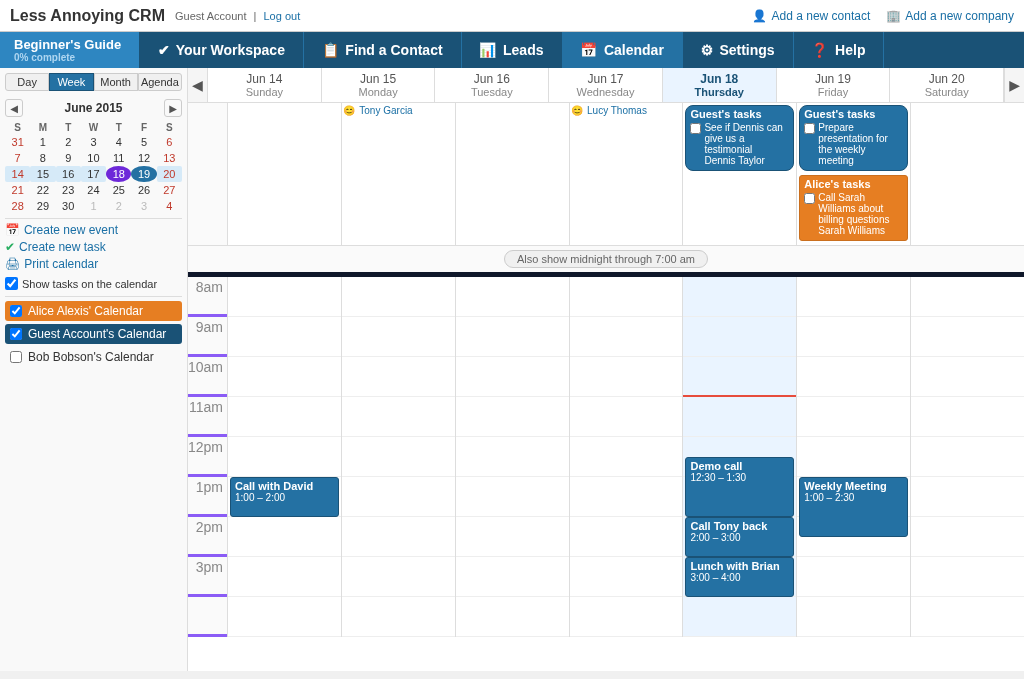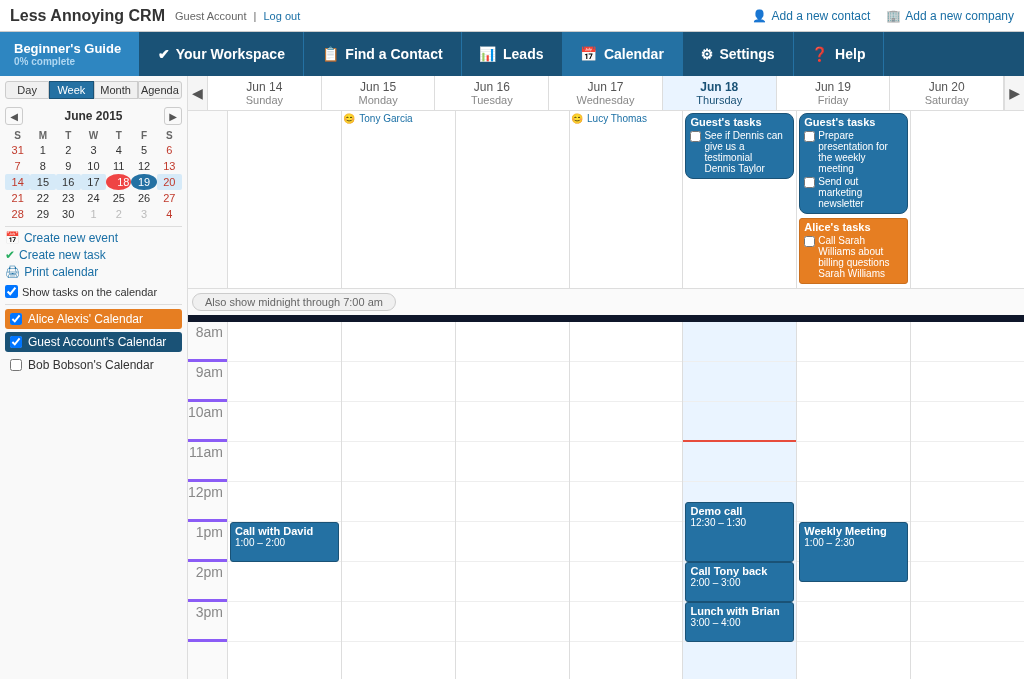--- a/index.html
+++ b/index.html
@@ -7,42 +7,42 @@
 
     
     #top-bar { background: #fff; border-bottom: 1px solid #ccc; display: flex; align-items: center; padding: 4px 10px; height: 32px; }
     #app-logo { font-size: 16px; font-weight: bold; color: #333; flex: 0 0 auto; }
     #account-info { font-size: 11px; color: #666; margin-left: 10px; flex: 1; }
     #account-info a { color: #1a6fa5; text-decoration: none; }
     #top-actions { display: flex; gap: 16px; }
     .top-action-btn { display: flex; align-items: center; gap: 4px; font-size: 12px; color: #1a6fa5; cursor: pointer; text-decoration: none; }
 
     
-    #nav { background: #1a5276; display: flex; align-items: stretch; height: 44px; }
+    #nav { background: #1a5276; display: flex; align-items: stretch; height: 36px; }
     .nav-item { display: flex; align-items: center; gap: 6px; padding: 0 18px; color: #fff; cursor: pointer; font-size: 14px; font-weight: bold; text-decoration: none; border-right: 1px solid #2471a3; }
     .nav-item.active { background: #2471a3; }
     .nav-beginner { background: #2e86c1; padding: 0 14px; min-width: 140px; border-right: 1px solid #1a5276; }
     .nav-beginner-title { font-size: 13px; font-weight: bold; color: #fff; }
     .nav-beginner-sub { font-size: 10px; color: #aed6f1; }
 
     
     #main { display: flex; height: calc(679px - 32px - 44px); }
 
     
     #sidebar { width: 188px; background: #f9f9f9; border-right: 1px solid #ddd; padding: 5px; flex-shrink: 0; overflow-y: auto; }
 
     
     .cal-nav-header { display: flex; align-items: center; justify-content: space-between; padding: 2px 0 4px; }
     .cal-nav-header button { background: none; border: 1px solid #ccc; border-radius: 3px; cursor: pointer; width: 18px; height: 18px; font-size: 10px; color: #555; }
     .cal-month-year { font-size: 12px; font-weight: bold; color: #333; }
     .mini-cal table { width: 100%; border-collapse: collapse; }
     .mini-cal th { text-align: center; font-size: 10px; color: #666; padding: 1px; }
     .mini-cal td { text-align: center; font-size: 11px; padding: 2px; cursor: pointer; border-radius: 2px; }
     .mini-cal td.other-month { color: #bbb; }
-    .mini-cal td.today { background: #ef4444; color: #fff; border-radius: 50%; text-align: right; }
+    .mini-cal td.today { background: #6d28d9; color: #fff; border-radius: 50%; }
     .mini-cal td.selected { background: #2471a3; color: #fff; border-radius: 50%; }
     .mini-cal td.in-range { background: #d6eaf8; }
     .mini-cal tr.week-row td:nth-child(1), .mini-cal tr.week-row td:nth-child(7) { color: #c0392b; }
     .mini-cal td.today { color: #fff !important; }
 
     
     .view-toggle { display: flex; margin-bottom: 6px; }
     .view-btn { flex: 1; padding: 2px 0; font-size: 11px; border: 1px solid #ccc; background: #f0f0f0; cursor: pointer; color: #333; }
     .view-btn:first-child { border-radius: 3px 0 0 3px; }
     .view-btn:last-child { border-radius: 0 3px 3px 0; }
@@ -67,21 +67,21 @@
 
     
     .week-header { display: flex; background: #fff; border-bottom: 1px solid #ddd; }
     .week-nav-btn { width: 20px; display: flex; align-items: center; justify-content: center; cursor: pointer; background: #f5f5f5; border: none; color: #555; font-size: 14px; border-right: 1px solid #ddd; flex-shrink: 0; }
     .week-nav-btn:last-child { border-right: none; border-left: 1px solid #ddd; }
     .week-day-col { flex: 1; text-align: center; border-right: 1px solid #ddd; padding: 4px 2px; }
     .week-day-col:last-child { border-right: none; }
     .week-date { font-size: 12px; color: #555; }
     .week-day-name { font-size: 11px; color: #888; }
     .week-day-col.today-col .week-date { color: #1a5276; font-weight: bold; }
-    .week-day-col.today-col .week-day-name { color: #1a5276; font-weight: normal; }
+    .week-day-col.today-col .week-day-name { color: #1a5276; font-weight: bold; }
     .week-day-col.today-col { background: #eaf4ff; }
 
     
     .allday-row { display: flex; border-bottom: 1px solid #ddd; min-height: 30px; }
     .allday-time-gutter { width: 40px; flex-shrink: 0; border-right: 1px solid #ddd; background: #fafafa; }
     .allday-col { flex: 1; border-right: 1px solid #ddd; padding: 2px; vertical-align: top; }
     .allday-col:last-child { border-right: none; }
 
     
     .task-box { background: #f5f5f5; border: 1px solid #ddd; border-radius: 3px; padding: 2px 4px; margin-bottom: 2px; font-size: 11px; }
@@ -109,21 +109,21 @@
     
     .event-block { position: absolute; left: 2px; right: 2px; border-radius: 3px; padding: 2px 4px; font-size: 11px; cursor: pointer; overflow: hidden; z-index: 2; }
     .event-blue { background: #2471a3; color: #fff; border: 1px solid #1a5276; }
     .event-name { font-weight: bold; font-size: 11px; }
     .event-time { font-size: 10px; }
 
     
     .current-time-line { position: absolute; left: 0; right: 0; height: 2px; background: #e74c3c; z-index: 5; }
 
     
-    .midnight-btn { display: flex; justify-content: flex-start; padding: 4px; border-bottom: 7px solid #0f172a; background: #fafafa; }
+    .midnight-btn { display: flex; justify-content: center; padding: 4px; border-bottom: 5px solid #0f172a; background: #fafafa; }
     .midnight-btn button { background: #f0f0f0; border: 1px solid #ccc; border-radius: 10px; padding: 2px 12px; font-size: 11px; color: #666; cursor: pointer; }
 
     .divider { border: none; border-top: 1px solid #ddd; margin: 4px 0; }
   </style>
 </head>
 <body>
 
 <div id="top-bar">
   <span id="app-logo">Less Annoying CRM</span>
   <div id="account-info">
@@ -361,24 +361,20 @@
         </div>
       </div>
 
       <div class="allday-col">
         <div class="task-box task-box-blue" style="margin-bottom:4px;">
           <div class="task-header white-text">Guest's tasks</div>
           <div class="task-item">
             <input type="checkbox" class="task-cb" style="">
             <span class="task-text white">Prepare presentation for the weekly meeting</span>
           </div>
-          <div class="task-item">
-            <input type="checkbox" class="task-cb" style="">
-            <span class="task-text white">Send out marketing newsletter</span>
-          </div>
         </div>
         <div class="task-box task-box-orange">
           <div class="task-header white-text">Alice's tasks</div>
           <div class="task-item">
             <input type="checkbox" class="task-cb" style="">
             <span>
               <span class="task-text white">Call Sarah Williams about billing questions</span><br>
               <a class="task-link white" href="#">Sarah Williams</a>
             </span>
           </div>

